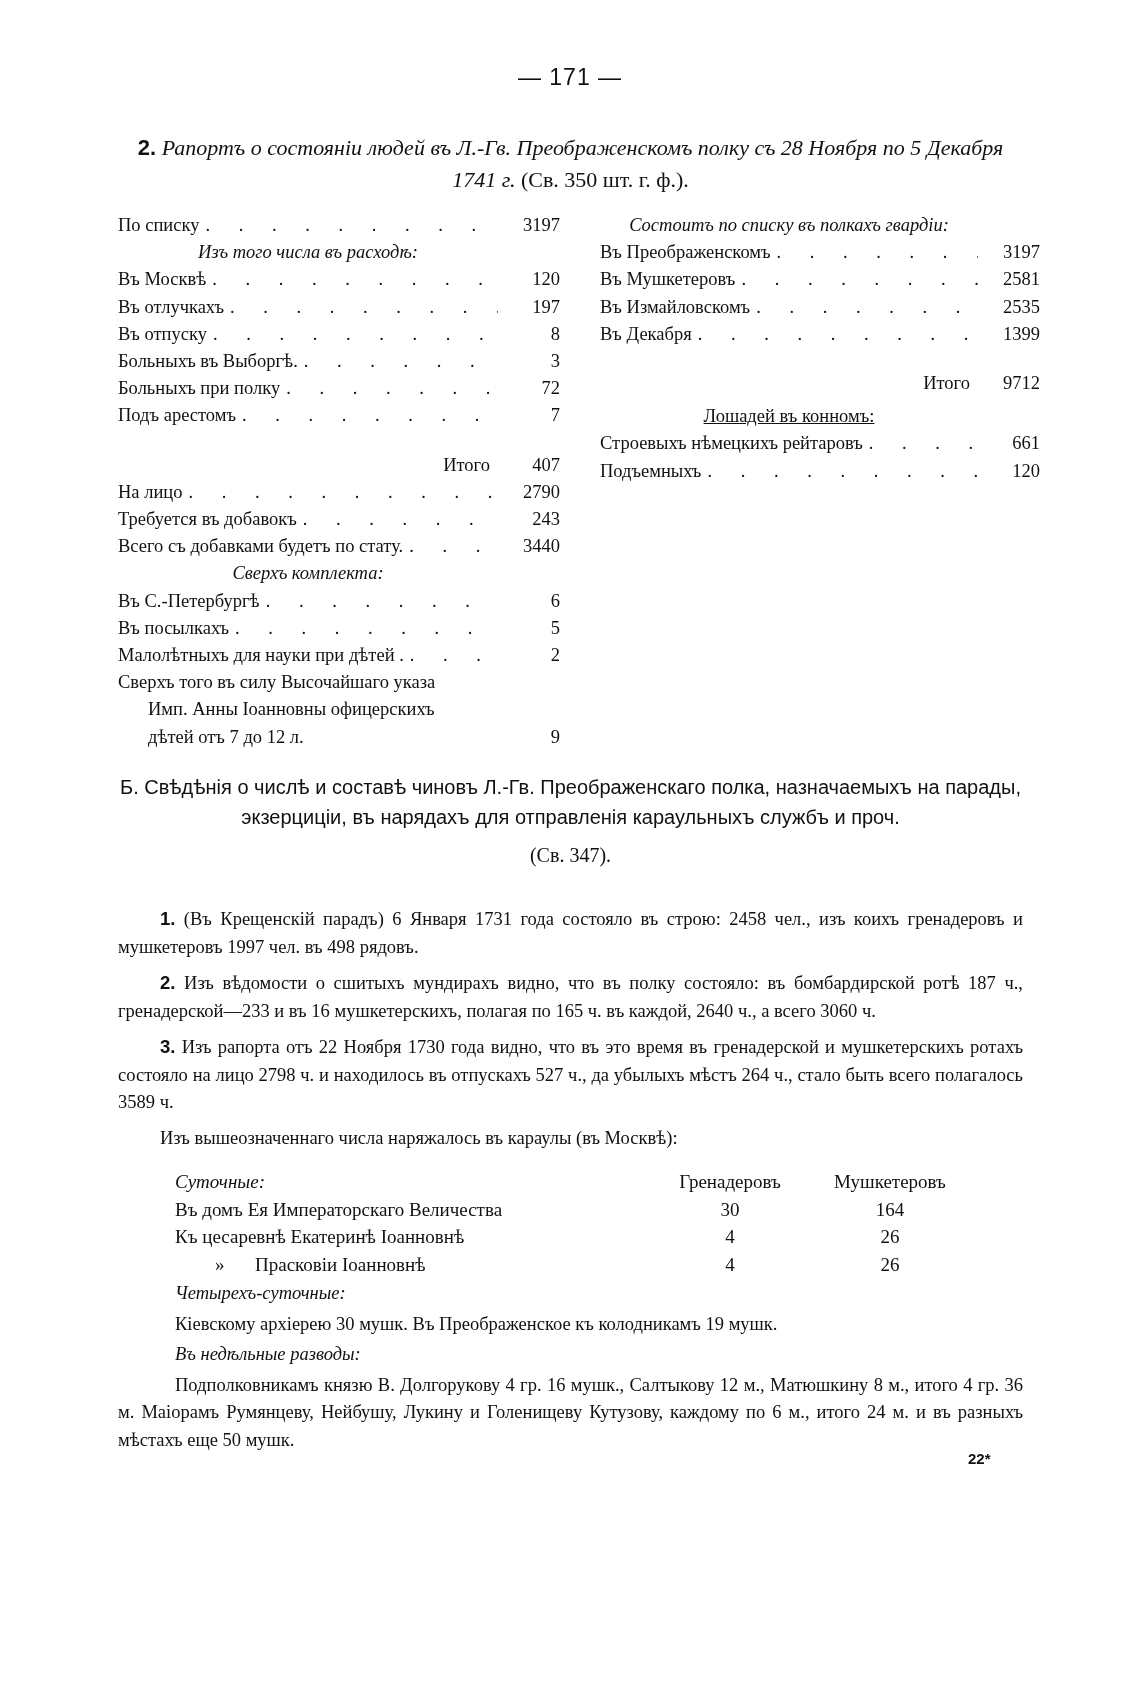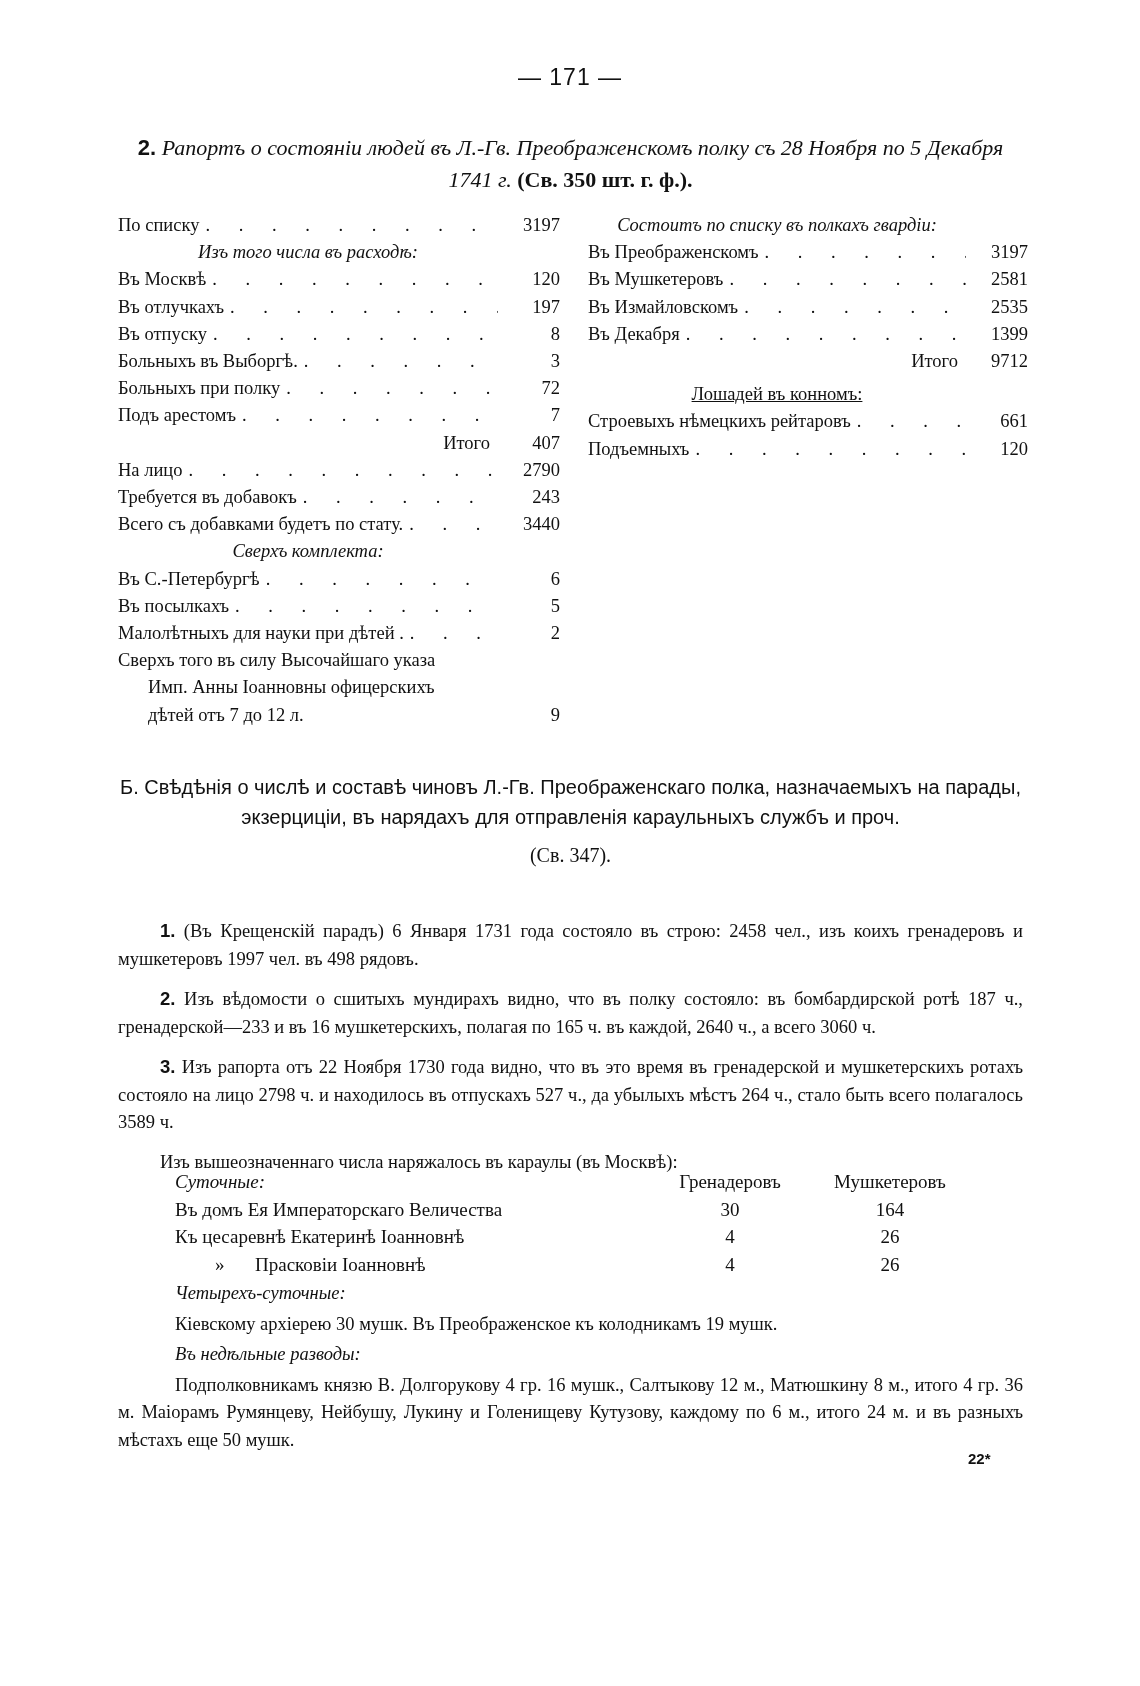--- a/index.html
+++ b/index.html
@@ -3,38 +3,38 @@
 <meta charset="utf-8">
 <style>
   html, body { margin:0; padding:0; background:#fff; }
   body { width:1140px; height:1686px; position:relative; overflow:hidden;
          font-family:"Liberation Serif","DejaVu Serif",serif; color:#111; }
   .page-num { position:absolute; top:64px; left:0; width:1140px; text-align:center;
               font-family:"Liberation Sans Narrow","Liberation Sans",sans-serif; font-size:23px; letter-spacing:1px; }
   .title { position:absolute; top:132px; left:118px; width:905px; text-align:center;
            font-size:22px; line-height:32px; font-style:italic; font-stretch:condensed; }
   .title b { font-style:normal; font-family:"Liberation Sans",sans-serif; }
-  .title .up { font-style:normal;font-weight:bold; }
+  .title .up { font-style:normal; }
   .col { position:absolute; font-size:18.5px; line-height:27.2px; }
   .col-left { top:212px; left:118px; width:442px; }
-  .col-right { top:212px; left:588px; width:440px; }
+  .col-right { top:212px; left:600px; width:440px; }
   .row { display:flex; align-items:baseline; white-space:nowrap; }
   .row .lbl { flex:0 0 auto; }
   .row .dots { flex:1 1 auto; overflow:hidden; letter-spacing:12px; color:#111; padding-left:6px; }
   .row .val { flex:0 0 62px; text-align:right; }
-  .row.total .lbl { flex:1 1 auto; text-align:right; padding-right:8px; }
+  .row.total .lbl { flex:1 1 auto; text-align:right; padding-right:8px;margin-top:22px; }
   .subhead { text-align:center; font-style:italic; padding-right:62px; }
   .subhead.up { font-style:normal;text-decoration:underline; }
   .wrap-row .lbl { white-space:normal; }
   .hang { padding-left:30px; text-indent:-30px; white-space:normal; }
   .sec-b { position:absolute; top:772px; left:118px; width:905px; text-align:center;
            font-family:"Liberation Sans",sans-serif; font-size:20px; line-height:30px; font-stretch:condensed; }
   .sec-b .ref { display:block; margin-top:8px; font-family:"Liberation Serif",serif; font-size:20px; }
   .body { position:absolute; left:118px; width:905px; font-size:18.5px; line-height:27.5px; text-align:justify; }
-  .body p { margin:12px 0 8px 0; text-indent:42px; }
+  .body p { margin:0 0 8px 0; text-indent:42px; }
   .body p b { font-family:"Liberation Sans",sans-serif; }
   .p1 { top:905px; }
   .guard { position:absolute; top:1168px; left:175px; width:800px; font-size:19px; line-height:27.5px; }
   .guard .grow { display:flex; }
   .guard .g-lbl { width:480px; }
   .guard .g-gren { width:150px; text-align:center; }
   .guard .g-mush { width:170px; text-align:center; }
   .guard .it { font-style:italic; }
   .guard .q { display:inline-block; width:40px; padding-left:40px; }
   .tail { position:absolute; top:1280px; left:118px; width:905px; font-size:18.5px; line-height:27.5px; text-align:justify; }

